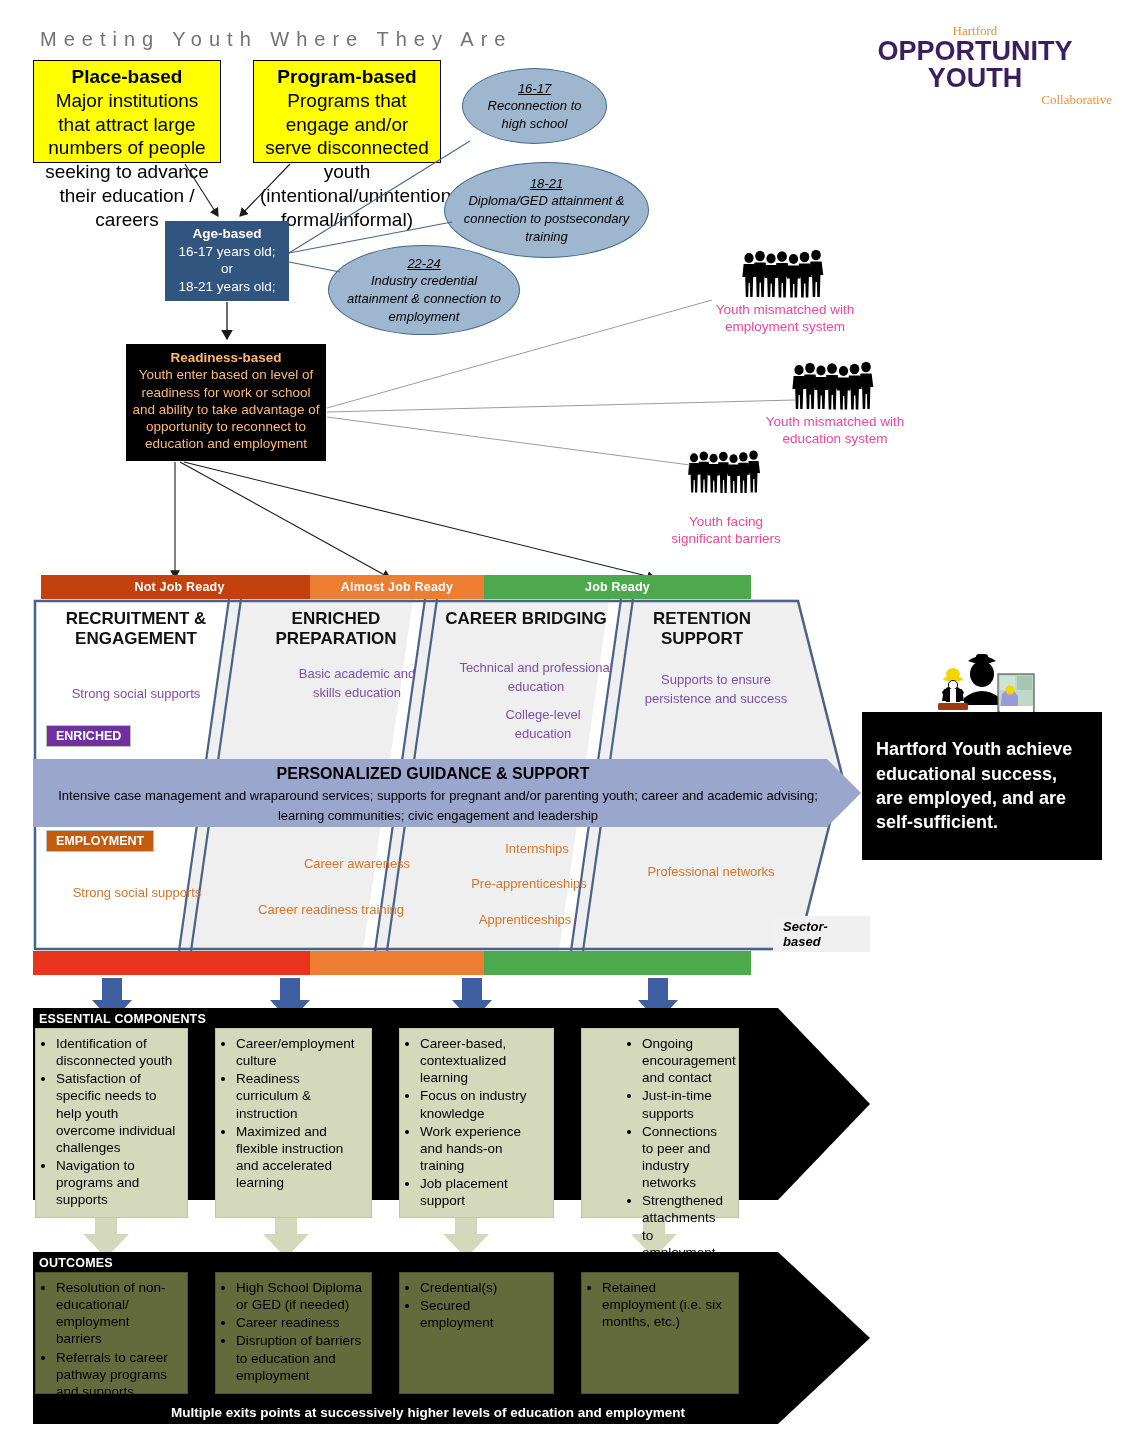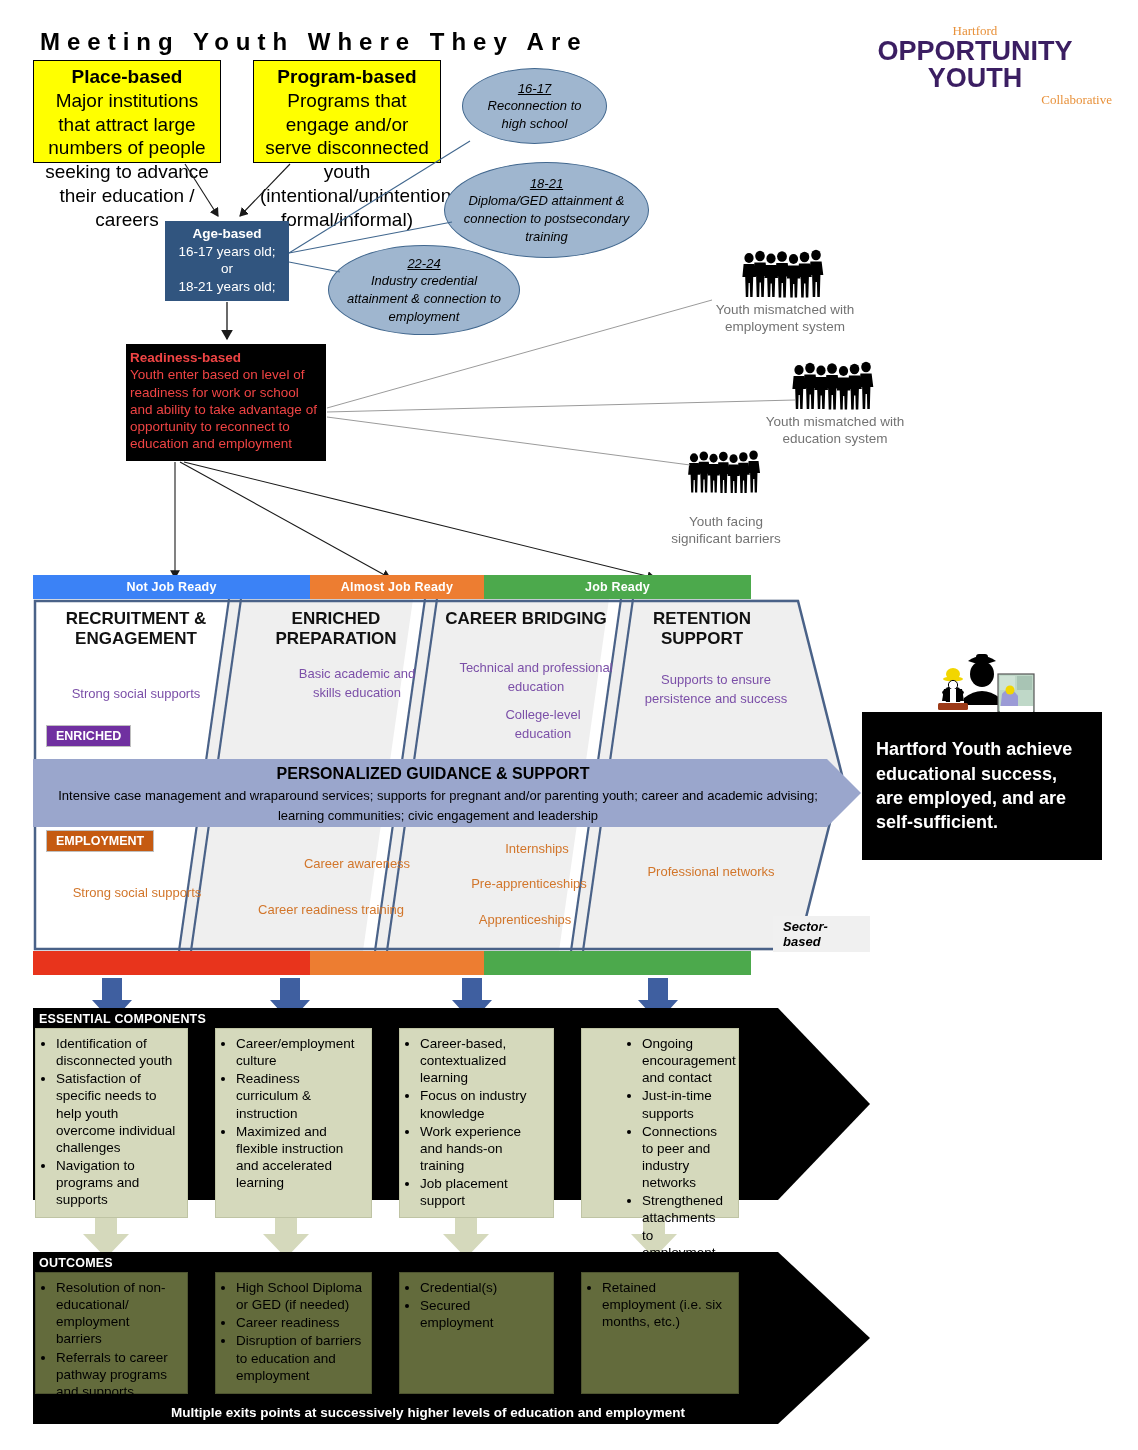--- a/index.html
+++ b/index.html
@@ -1,47 +1,47 @@
 <!DOCTYPE html>
 <html><head>
 <meta charset="utf-8">
 <style>
   html,body{margin:0;padding:0;background:#ffffff;}
   body{font-family:"Liberation Sans", sans-serif;}
   #page{position:relative;width:1138px;height:1450px;overflow:hidden;background:#fff;}
   .abs{position:absolute;}
 
   
-  #title{left:40px;top:28px;font-size:24px;font-weight:bold;color:#000000;letter-spacing:7px;}
+  #title{left:40px;top:28px;font-size:20px;font-weight:normal;color:#737373;letter-spacing:7px;}
   #logo{left:830px;top:24px;width:290px;text-align:center;line-height:1;}
   #logo .l-top{font-family:"Liberation Serif",serif;font-size:13px;color:#E8913A;margin-bottom:1px;}
   #logo .l-mid{font-family:"Liberation Sans",sans-serif;font-size:27px;font-weight:bold;color:#3B1E62;letter-spacing:0px;}
   #logo .l-bot{font-family:"Liberation Serif",serif;font-size:13px;color:#E8913A;text-align:right;padding-right:8px;margin-top:1px;}
 
   
   .ybox{background:#FFFF00;border:1px solid #000;font-size:19px;line-height:1.25;color:#000;
         padding:4px 6px;box-sizing:border-box;text-align:center;}
   .ybox .hd{font-weight:bold;}
 
   
   .ell{background:#9FB6CF;border:1px solid #41678E;border-radius:50%;
        display:flex;align-items:center;justify-content:center;text-align:center;
        font-style:italic;font-size:13px;color:#000;line-height:1.35;box-sizing:border-box;padding:6px 14px;}
   .ell u{text-decoration:underline;}
 
   
   .navybox{background:#31557F;color:#fff;font-size:13.5px;line-height:1.3;text-align:center;
            box-sizing:border-box;padding:4px 6px;}
-  .blackbox{background:#000;color:#ef4444;font-size:13.5px;line-height:1.28;
+  .blackbox{background:#000;color:#fdba74;font-size:13.5px;line-height:1.28;text-align:center;
             box-sizing:border-box;padding:5px 4px;}
   .navybox .hd,.blackbox .hd{font-weight:bold;}
 
   
   .crowd{display:block;}
-  .crowdlbl{font-size:13.5px;color:#737373;text-align:center;line-height:1.25;}
+  .crowdlbl{font-size:13.5px;color:#ec4899;text-align:center;line-height:1.25;}
 
   
   #pipe{left:33px;top:575px;width:837px;height:400px;}
   .readyband{position:absolute;height:24px;color:#fff;font-size:12.5px;font-weight:bold;
              display:flex;align-items:center;justify-content:center;letter-spacing:.2px;}
   .botband{position:absolute;height:24px;}
   .stagetitle{position:absolute;text-align:center;font-size:17px;font-weight:bold;color:#111;line-height:1.15;}
   .edutxt{position:absolute;text-align:center;font-size:13px;color:#7B4FA8;line-height:1.45;}
   .emptxt{position:absolute;text-align:center;font-size:13px;color:#D2762B;line-height:1.45;}
   .tag{position:absolute;font-size:12.5px;font-weight:bold;color:#fff;padding:3px 9px;border:1px solid #BFBFBF;}
@@ -271,21 +271,21 @@
   </div>
 
   <div class="abs" style="left:862px;top:712px;width:240px;height:148px;background:#000;color:#fff;
               display:flex;align-items:center;justify-content:center;text-align:left;
               font-size:18px;font-weight:bold;line-height:1.35;padding:0 14px;box-sizing:border-box;">
     <span>Hartford Youth achieve educational success, are employed, and are self-sufficient.</span>
   </div>
 
   <div class="abs" id="pipe">
 
-    <div class="readyband" style="left:0px;top:0px;width:277px;background:#3b82f6;">
+    <div class="readyband" style="left:8px;top:0px;width:277px;background:#c2410c;">
       <span>Not Job Ready</span>
     </div>
     <div class="readyband" style="left:277px;top:0px;width:174px;background:#ED7D31;">
       <span>Almost Job Ready</span>
     </div>
     <div class="readyband" style="left:451px;top:0px;width:267px;background:#4CA94C;">
       <span>Job Ready</span>
     </div>
 
     <div class="botband" style="left:0px;top:376px;width:277px;background:#E8341C;"></div>

